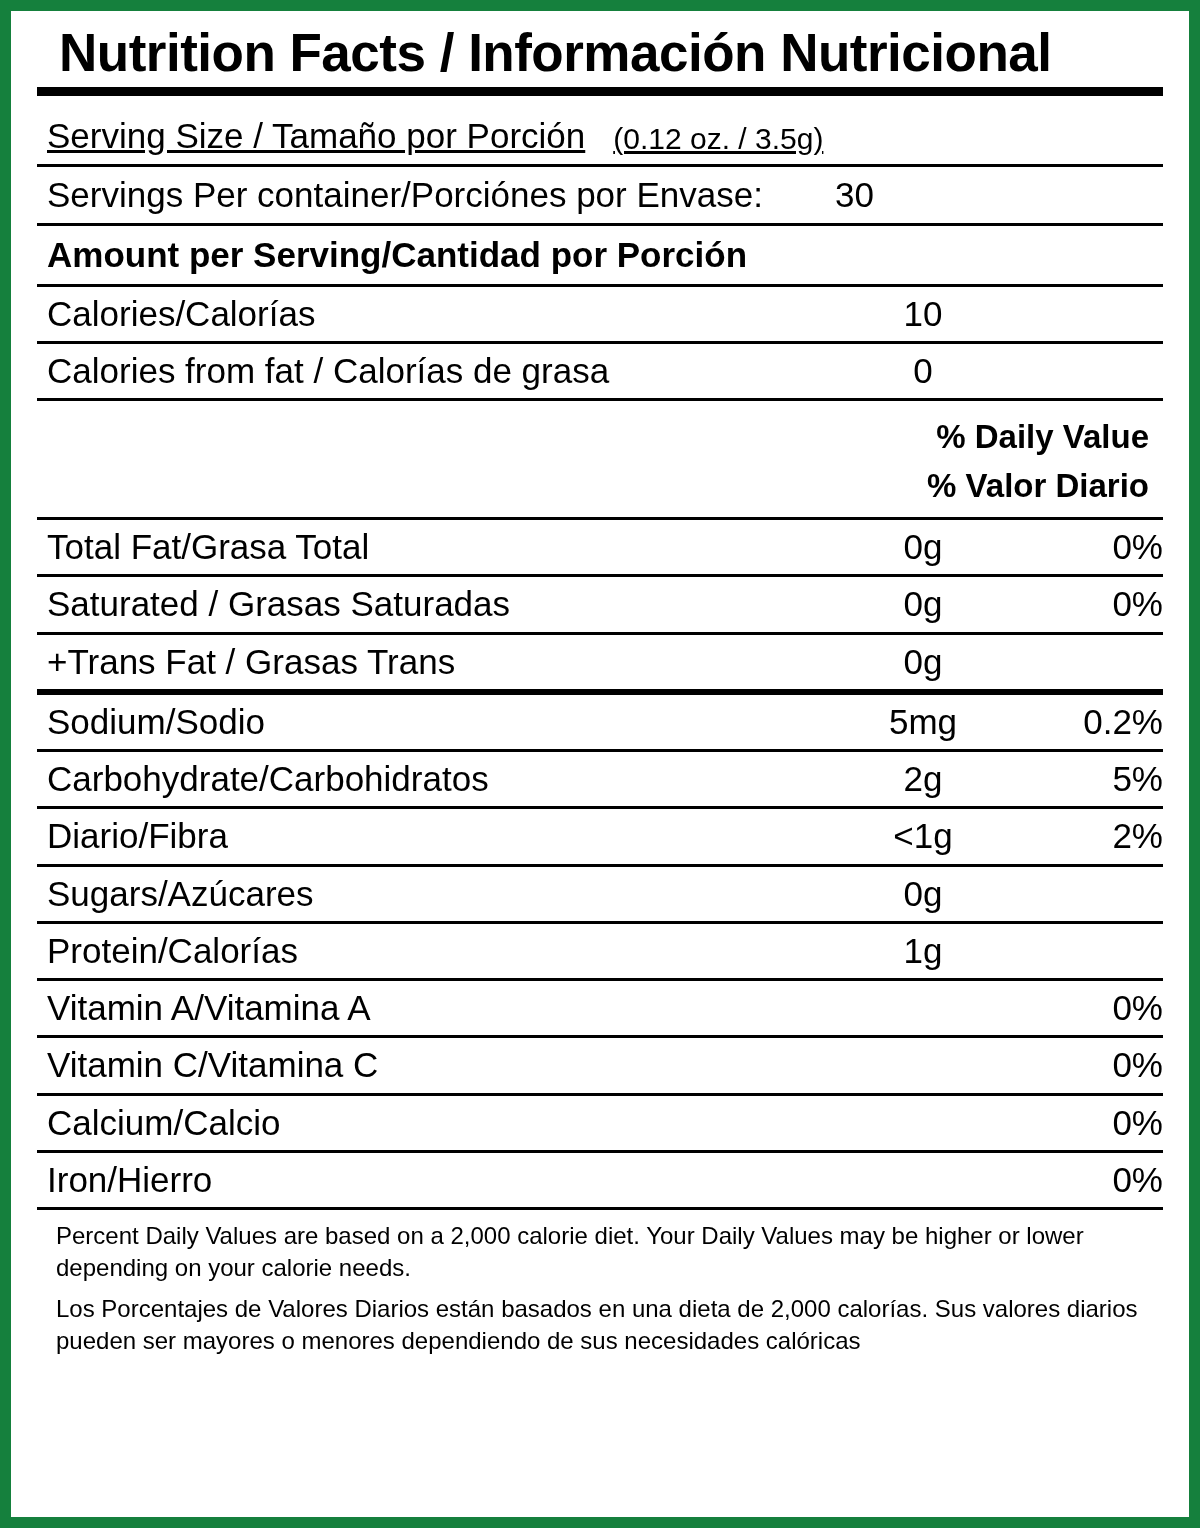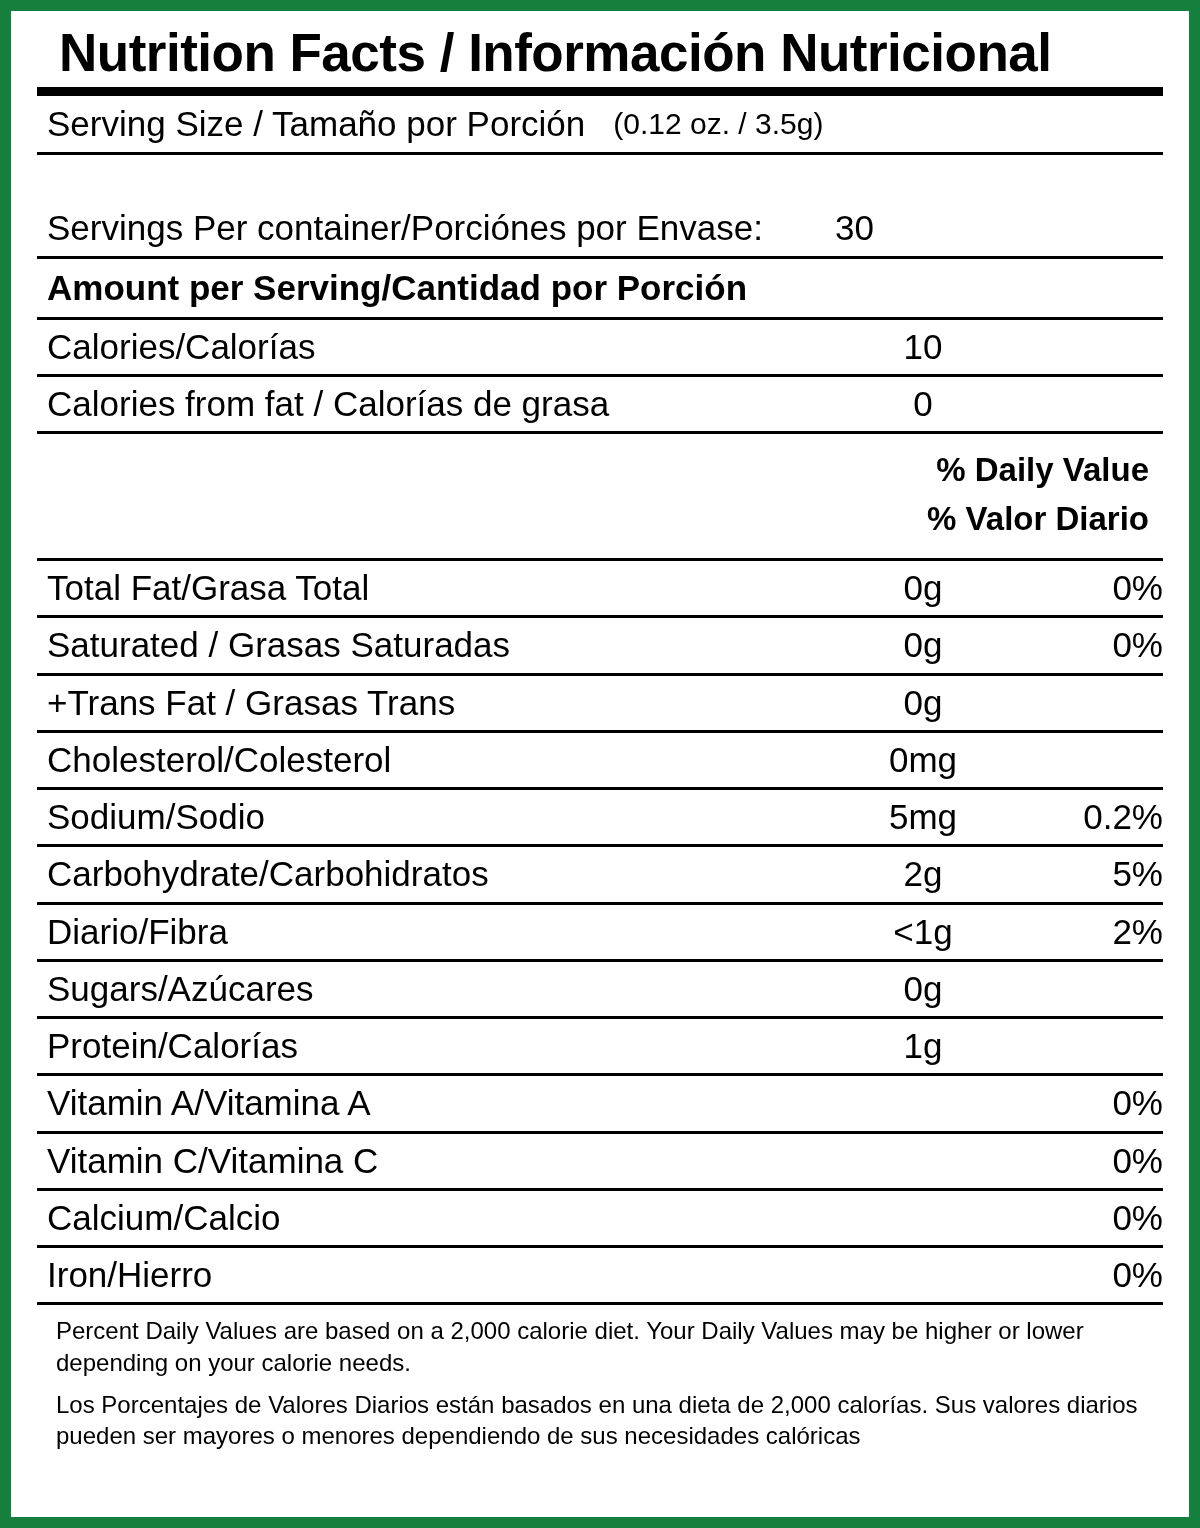--- a/index.html
+++ b/index.html
@@ -63,52 +63,52 @@
     text-align: center;
     flex: 0 0 auto;
   }
   .row .dv {
     width: 150px;
     text-align: right;
     flex: 0 0 auto;
   }
   .serving-row {
     display: flex;
-    align-items: center;
-    padding: 8px 0 8px 10px;
-    font-size: 35px;
+    align-items: flex-end;
+    padding: 20px 0 8px 10px;
+    font-size: 35px;
+    text-decoration: underline;
   }
   .serving-row .sub {
     font-size: 30px;
     padding-left: 28px;
   }
   .servings-row {
     display: flex;
     align-items: baseline;
     padding: 8px 0 8px 10px;
     font-size: 35px;
-    margin-top: 45px;
   }
   .servings-row .cnt {
     padding-left: 72px;
   }
   .amount-row {
     font-size: 35px;
     font-weight: bold;
     padding: 9px 0 9px 10px;
   }
   .dv-head {
     text-align: right;
     font-size: 33px;
     font-weight: bold;
     padding: 3px 14px 1px 0;
   }
   .dv-head.second {
     padding-top: 10px;
-    padding-bottom: 20px;
+    padding-bottom: 12px;
   }
   .dv-gap {
     height: 14px;
   }
   .footer {
     font-size: 24px;
     line-height: 1.32;
     padding: 10px 8px 0 10px;
   }
   .footer p {
@@ -175,26 +175,20 @@
           <span class="dv">0%</span>
         </div>
         <div class="rule-thin"></div>
         <div class="row">
           <span class="name">+Trans Fat / Grasas Trans</span>
           <span class="spacer"></span>
           <span class="amt">0g</span>
           <span class="dv"></span>
         </div>
         <div class="rule-thin"></div>
-        <div class="row">
-          <span class="name">Cholesterol/Colesterol</span>
-          <span class="spacer"></span>
-          <span class="amt">0mg</span>
-          <span class="dv"></span>
-        </div>
         <div class="rule-thin"></div>
         <div class="row">
           <span class="name">Sodium/Sodio</span>
           <span class="spacer"></span>
           <span class="amt">5mg</span>
           <span class="dv">0.2%</span>
         </div>
         <div class="rule-thin"></div>
         <div class="row">
           <span class="name">Carbohydrate/Carbohidratos</span>

